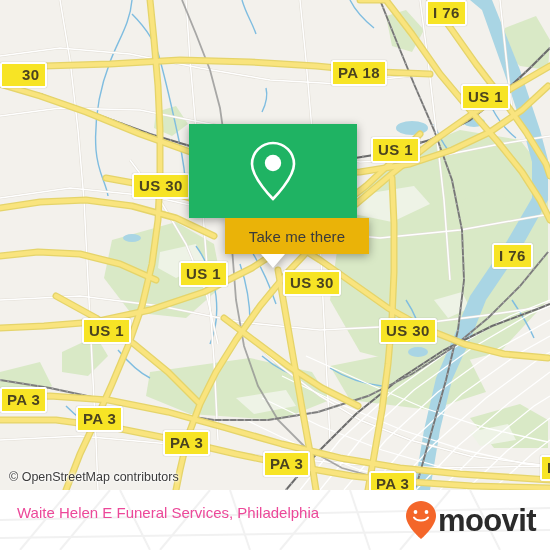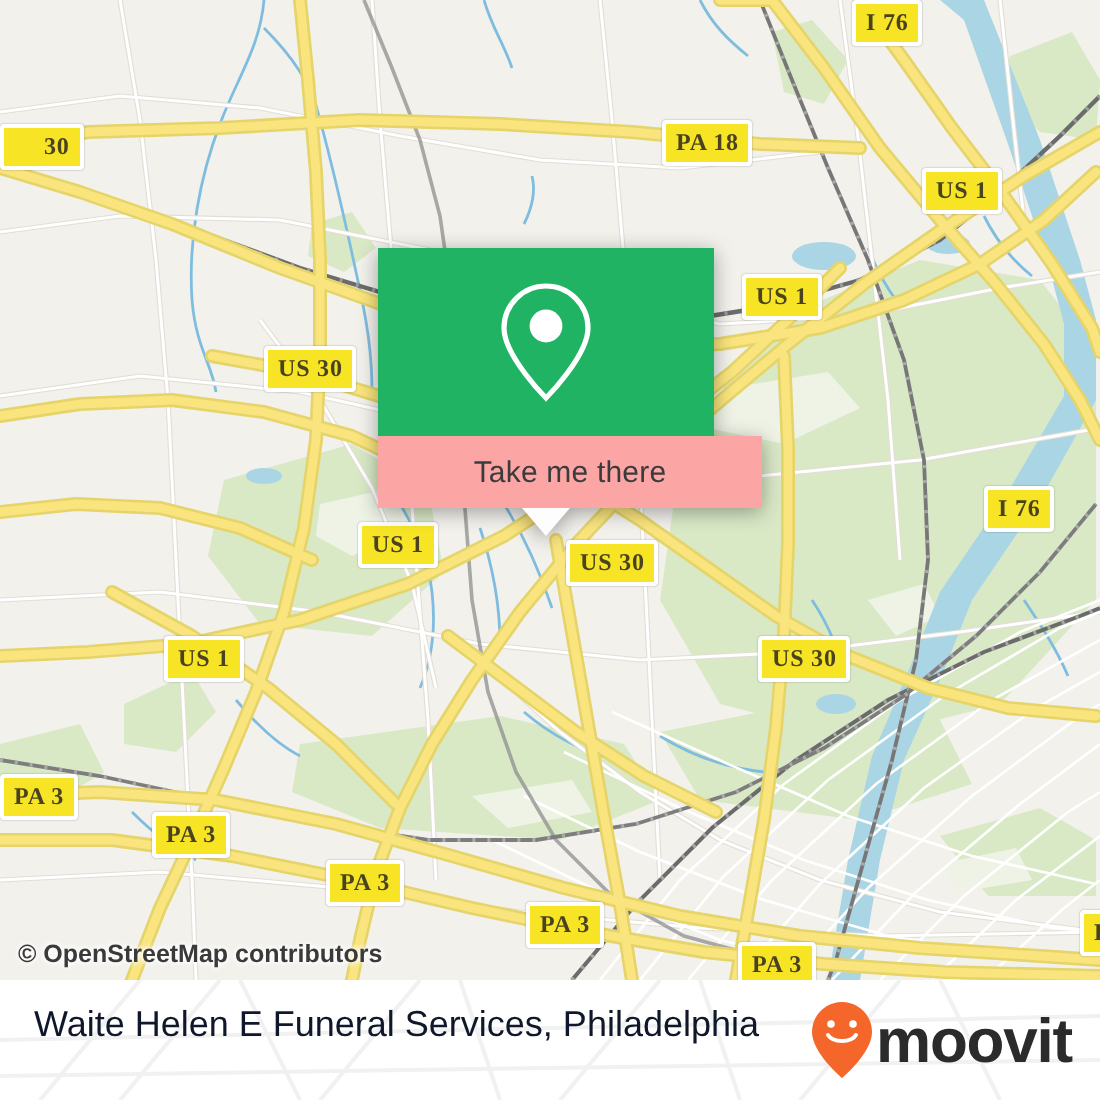--- a/index.html
+++ b/index.html
@@ -14,74 +14,73 @@
   #map{position:absolute;left:0;top:0;width:550px;height:490px;overflow:hidden;background:#f3f1ec;}
   #map svg{position:absolute;left:0;top:0;}
 
   
   .shield{
     position:absolute;
     background:#f7e425;
     border:2px solid #ffffff;
     border-radius:2px;
     color:#4a4320;
-    font-size:12px;
+    font-size:15px;
     font-weight:bold;
     letter-spacing:.4px;
     line-height:1;
     padding:3px 5px 4px 5px;
     white-space:nowrap;
     box-shadow:0 0 1px rgba(0,0,0,.35);
-    font-family:Liberation Serif, serif;
+    font-family:Liberation Sans, sans-serif;
   }
 
   
   #popup{
     position:absolute;left:189px;top:124px;width:168px;
     filter:drop-shadow(0 2px 5px rgba(0,0,0,.35));
     z-index:40;
   }
   #popup-head{
     background:#1fb363;height:94px;width:168px;
     display:flex;align-items:center;justify-content:center;
   }
   #popup-foot{
-    background:#fca5a5;height:36px;width:192px;
-    display:flex;align-items:center;justify-content:center;
+    background:#eab308;height:36px;width:144px;
+    display:flex;align-items:center;justify-content:center;margin-left:36px;
   }
   #popup-foot span{
     color:#3b3b3b;font-size:15px;letter-spacing:.1px;
   }
   #popup-tail{
     position:absolute;left:50%;top:130px;margin-left:-12px;
     width:0;height:0;
     border-left:12px solid transparent;
     border-right:12px solid transparent;
     border-top:14px solid #fdfdfd;
   }
 
   
   #attrib{
     position:absolute;left:9px;top:470px;z-index:45;
     font-size:12.5px;color:#3a3a3a;
     text-shadow:0 0 2px #fff,0 0 3px #fff,0 0 4px #fff;
     white-space:nowrap;
-    font-weight:bold;
   }
 
   
   #bottombar{
     position:absolute;left:0;top:490px;width:550px;height:60px;
     background:#ffffff;overflow:hidden;
   }
   #bar-deco{position:absolute;left:0;top:0;}
   #bar-title{
     position:absolute;left:17px;top:0;height:44px;
     display:flex;align-items:center;
-    font-size:18px;color:#0f172a;white-space:nowrap;
+    font-size:15px;color:#ec4899;white-space:nowrap;
   }
   #brand{
     position:absolute;right:14px;top:0;height:60px;
     display:flex;align-items:center;gap:0;
   }
   #brand-word{
     font-size:31px;font-weight:bold;color:#2b2b2b;letter-spacing:-0.6px;
     line-height:1;
   }
 </style>

